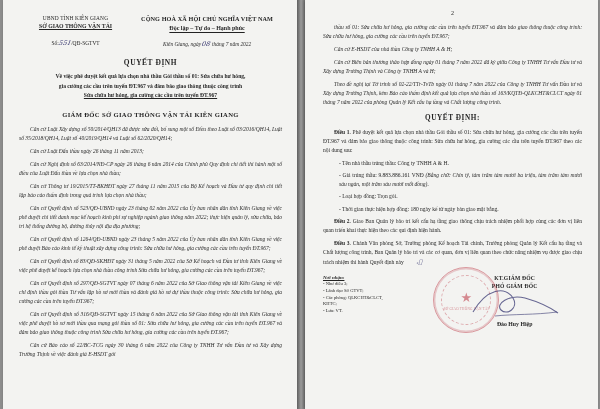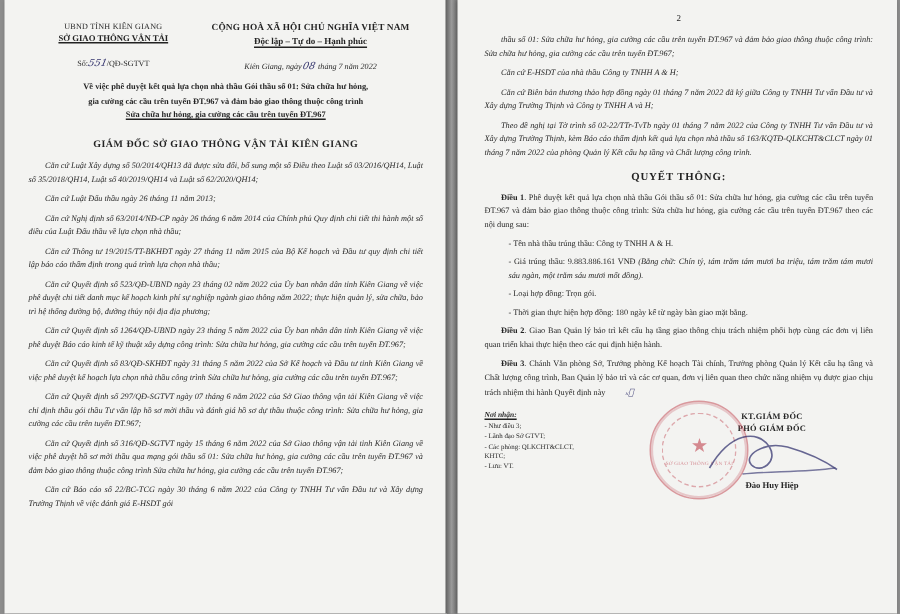--- a/index.html
+++ b/index.html
@@ -108,20 +108,21 @@
       <div class="t-nation">CỘNG HOÀ XÃ HỘI CHỦ NGHĨA VIỆT NAM</div>
       <div class="t-motto">Độc lập – Tự do – Hạnh phúc</div>
       <div class="t-place">
         <span>Kiên Giang, ngày</span>
         <span class="ms">08</span>
         <span>tháng 7 năm 2022</span>
       </div>
     </div>
   </div>
 
+  <div class="t-deci">QUYẾT ĐỊNH</div>
   <div class="t-sub">
     <div>Về việc phê duyệt kết quả lựa chọn nhà thầu Gói thầu số 01: Sửa chữa hư hỏng,</div>
     <div>gia cường các cầu trên tuyến ĐT.967 và đảm bảo giao thông thuộc công trình</div>
     <div class="u">Sửa chữa hư hỏng, gia cường các cầu trên tuyến ĐT.967</div>
   </div>
 
   <div class="t-giamdoc">GIÁM ĐỐC SỞ GIAO THÔNG VẬN TẢI KIÊN GIANG</div>
 
   <div>
     <p class="p">Căn cứ Luật Xây dựng số 50/2014/QH13 đã được sửa đổi, bổ sung một số Điều theo Luật số 03/2016/QH14, Luật số 35/2018/QH14, Luật số 40/2019/QH14 và Luật số 62/2020/QH14;</p>
@@ -141,21 +142,21 @@
 
 <div class="sheet page-right spotty">
 
   <div class="pagenum">2</div>
 
   <p class="p">thầu số 01: Sửa chữa hư hỏng, gia cường các cầu trên tuyến ĐT.967 và đảm bảo giao thông thuộc công trình: Sửa chữa hư hỏng, gia cường các cầu trên tuyến ĐT.967;</p>
   <p class="p">Căn cứ E-HSDT của nhà thầu Công ty TNHH A &amp; H;</p>
   <p class="p">Căn cứ Biên bản thương thảo hợp đồng ngày 01 tháng 7 năm 2022 đã ký giữa Công ty TNHH Tư vấn Đầu tư và Xây dựng Trường Thịnh và Công ty TNHH A và H;</p>
   <p class="p">Theo đề nghị tại Tờ trình số 02-22/TTr-TvTb ngày 01 tháng 7 năm 2022 của Công ty TNHH Tư vấn Đầu tư và Xây dựng Trường Thịnh, kèm Báo cáo thẩm định kết quả lựa chọn nhà thầu số 163/KQTĐ-QLKCHT&amp;CLCT ngày 01 tháng 7 năm 2022 của phòng Quản lý Kết cấu hạ tầng và Chất lượng công trình.</p>
 
-  <div class="t-deci2">QUYẾT THÔNG:</div>
+  <div class="t-deci2">QUYẾT ĐỊNH:</div>
 
   <p class="p n"><b>Điều 1</b><span>. Phê duyệt kết quả lựa chọn nhà thầu Gói thầu số 01: Sửa chữa hư hỏng, gia cường các cầu trên tuyến ĐT.967 và đảm bảo giao thông thuộc công trình: Sửa chữa hư hỏng, gia cường các cầu trên tuyến ĐT.967 theo các nội dung sau:</span></p>
 
   <div class="bullet">
     <span>- Tên nhà thầu trúng thầu: Công ty TNHH A &amp; H.</span>
   </div>
   <div class="bullet">
     <span>- Giá trúng thầu: 9.883.886.161 VNĐ </span><span class="it">(Bằng chữ: Chín tỷ, tám trăm tám mươi ba triệu, tám trăm tám mươi sáu ngàn, một trăm sáu mươi mốt đồng).</span>
   </div>
   <div class="bullet">

